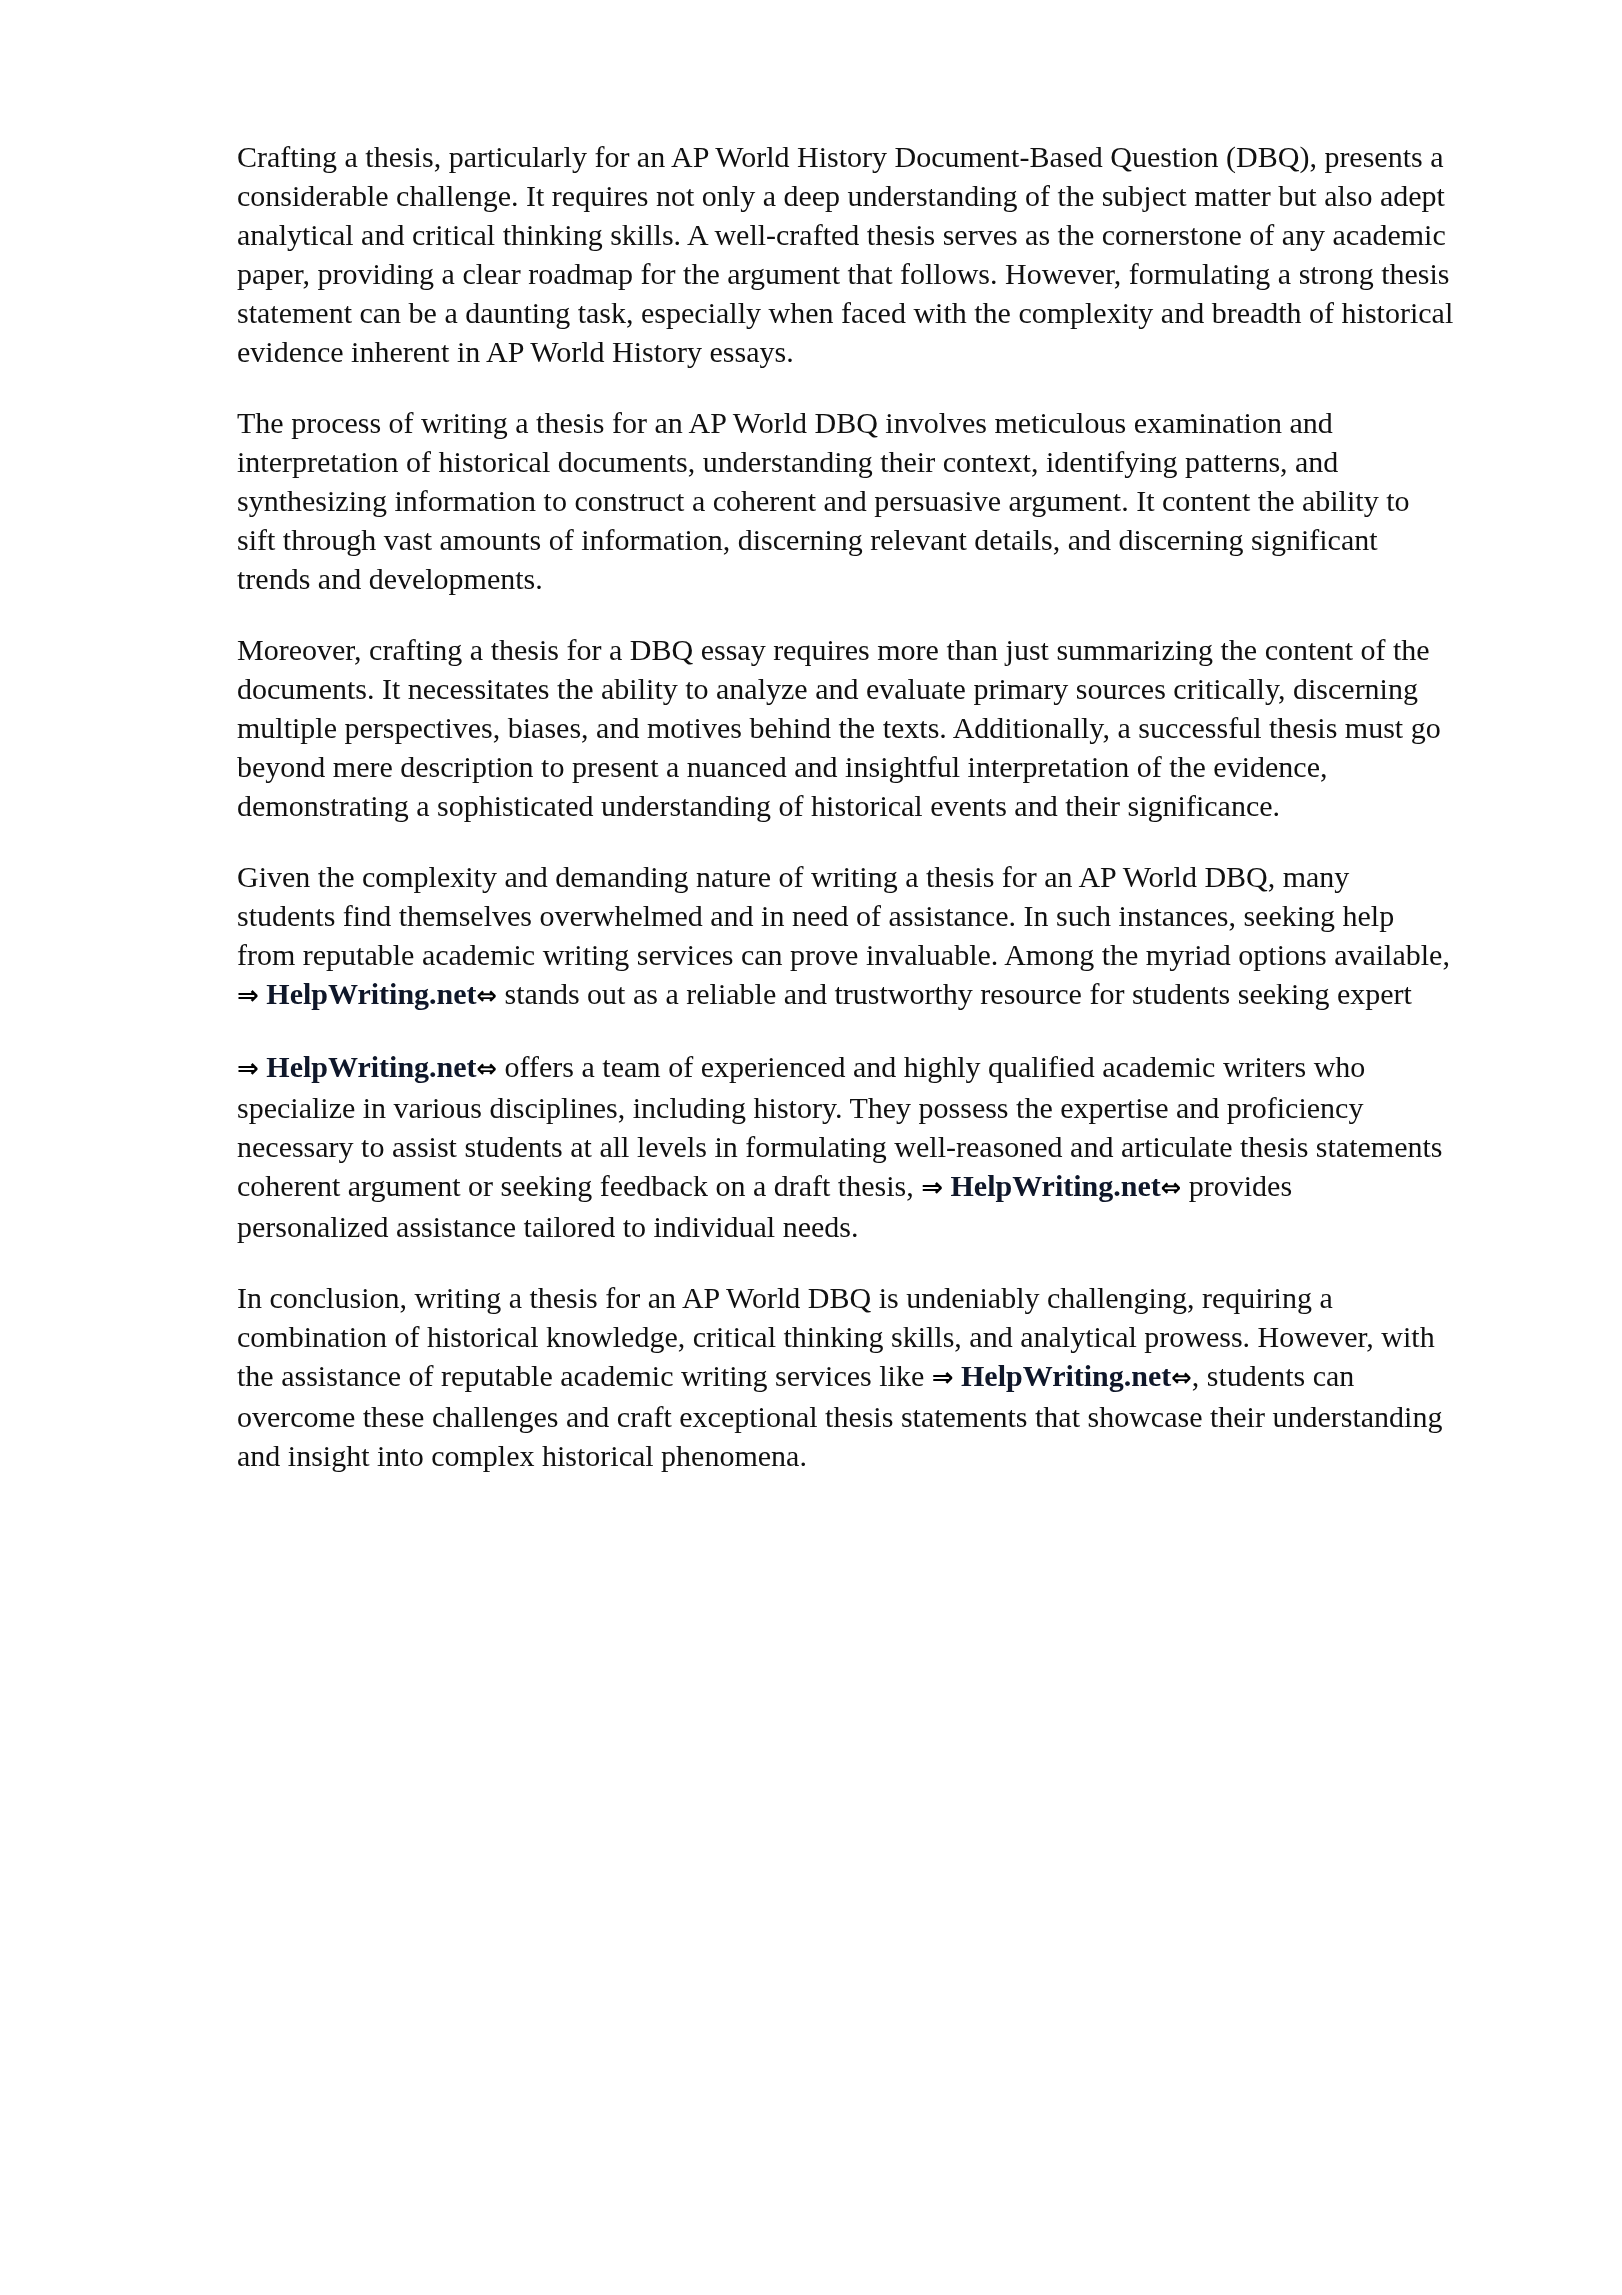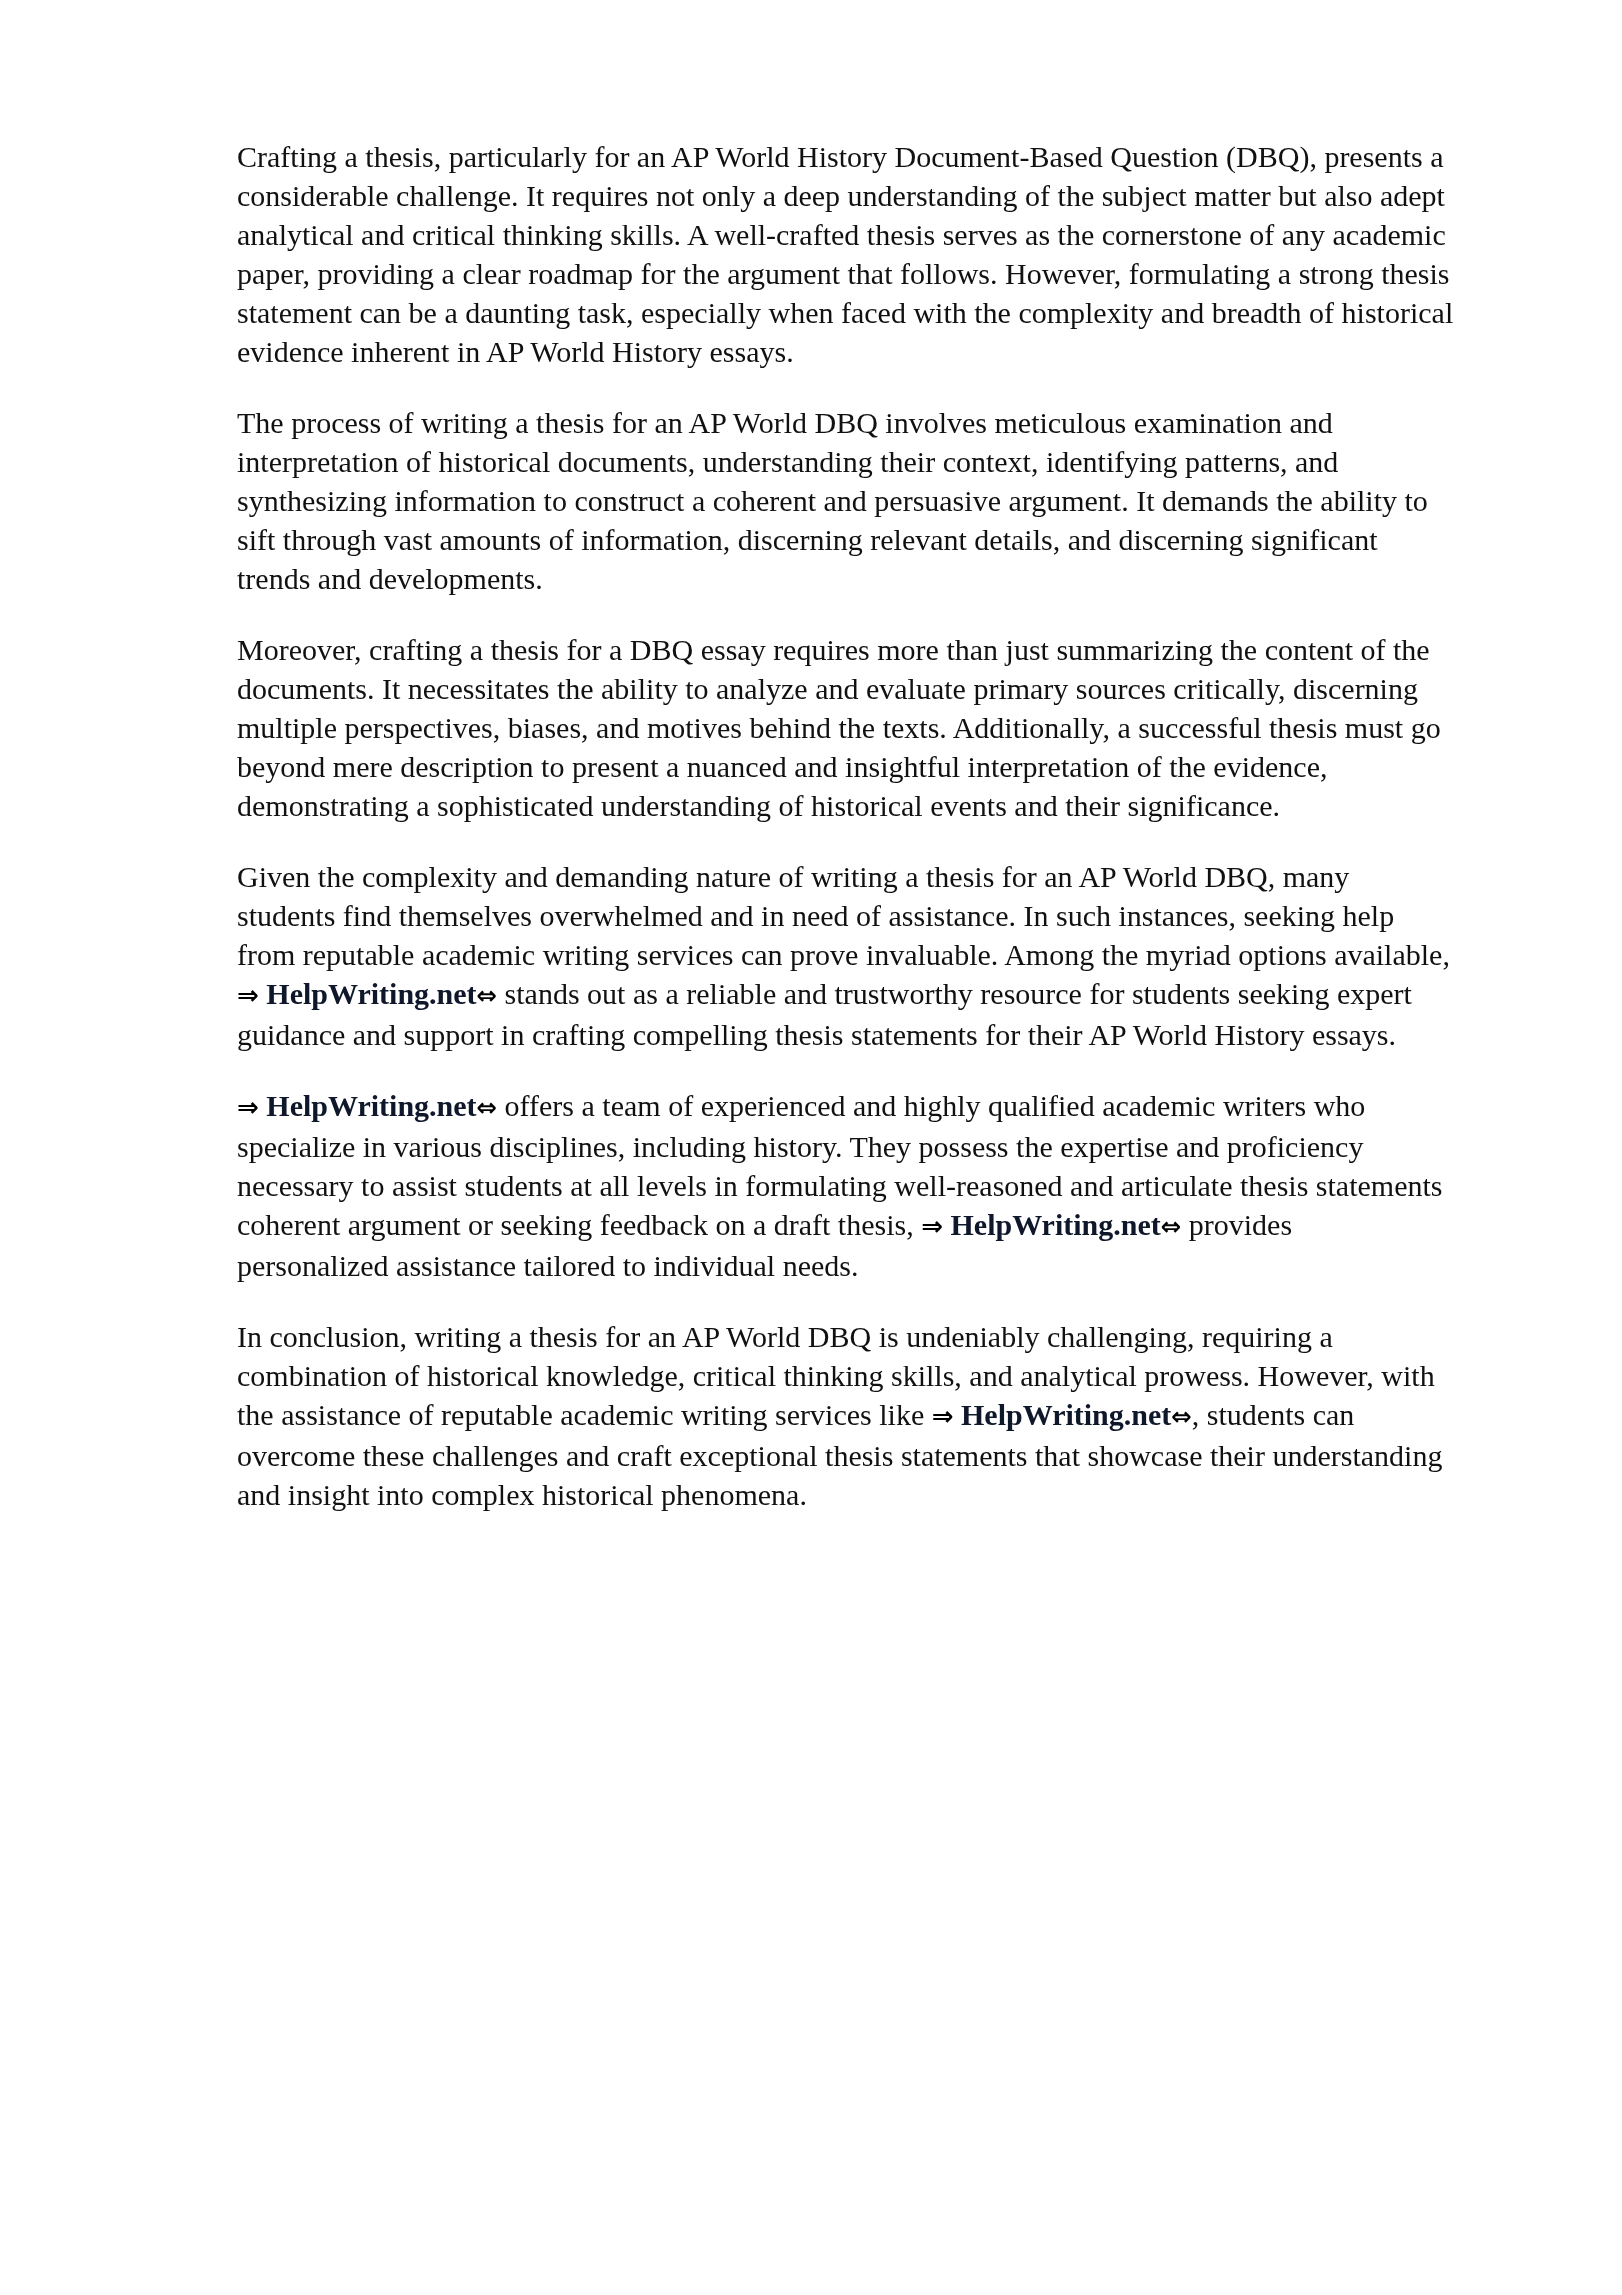--- a/index.html
+++ b/index.html
@@ -31,42 +31,41 @@
     <span class="line">considerable challenge. It requires not only a deep understanding of the subject matter but also adept</span>
     <span class="line">analytical and critical thinking skills. A well-crafted thesis serves as the cornerstone of any academic</span>
     <span class="line">paper, providing a clear roadmap for the argument that follows. However, formulating a strong thesis</span>
     <span class="line">statement can be a daunting task, especially when faced with the complexity and breadth of historical</span>
     <span class="line">evidence inherent in AP World History essays.</span>
   </p>
 
   <p class="para">
     <span class="line">The process of writing a thesis for an AP World DBQ involves meticulous examination and</span>
     <span class="line">interpretation of historical documents, understanding their context, identifying patterns, and</span>
-    <span class="line">synthesizing information to construct a coherent and persuasive argument. It demands the ability to</span>
+    <span class="line">synthesizing information to construct a coherent and persuasive argument. It content the ability to</span>
     <span class="line">sift through vast amounts of information, discerning relevant details, and discerning significant</span>
     <span class="line">trends and developments.</span>
   </p>
 
   <p class="para">
     <span class="line">Moreover, crafting a thesis for a DBQ essay requires more than just summarizing the content of the</span>
     <span class="line">documents. It necessitates the ability to analyze and evaluate primary sources critically, discerning</span>
     <span class="line">multiple perspectives, biases, and motives behind the texts. Additionally, a successful thesis must go</span>
     <span class="line">beyond mere description to present a nuanced and insightful interpretation of the evidence,</span>
     <span class="line">demonstrating a sophisticated understanding of historical events and their significance.</span>
   </p>
 
   <p class="para">
     <span class="line">Given the complexity and demanding nature of writing a thesis for an AP World DBQ, many</span>
     <span class="line">students find themselves overwhelmed and in need of assistance. In such instances, seeking help</span>
     <span class="line">from reputable academic writing services can prove invaluable. Among the myriad options available,</span>
     <span class="line">
       <span class="arrow">⇒</span>
       <a class="link">HelpWriting.net</a><span class="dbl">⇔</span><span style="white-space: pre;"> stands out as a reliable and trustworthy resource for students seeking expert</span>
     </span>
-    <span class="line">guidance and support in crafting compelling thesis statements for their AP World History essays.</span>
   </p>
 
   <p class="para">
     <span class="line">
       <span class="arrow">⇒</span>
       <a class="link">HelpWriting.net</a><span class="dbl">⇔</span><span style="white-space: pre;"> offers a team of experienced and highly qualified academic writers who</span>
     </span>
     <span class="line">specialize in various disciplines, including history. They possess the expertise and proficiency</span>
     <span class="line">necessary to assist students at all levels in formulating well-reasoned and articulate thesis statements</span>
     <span class="line">

